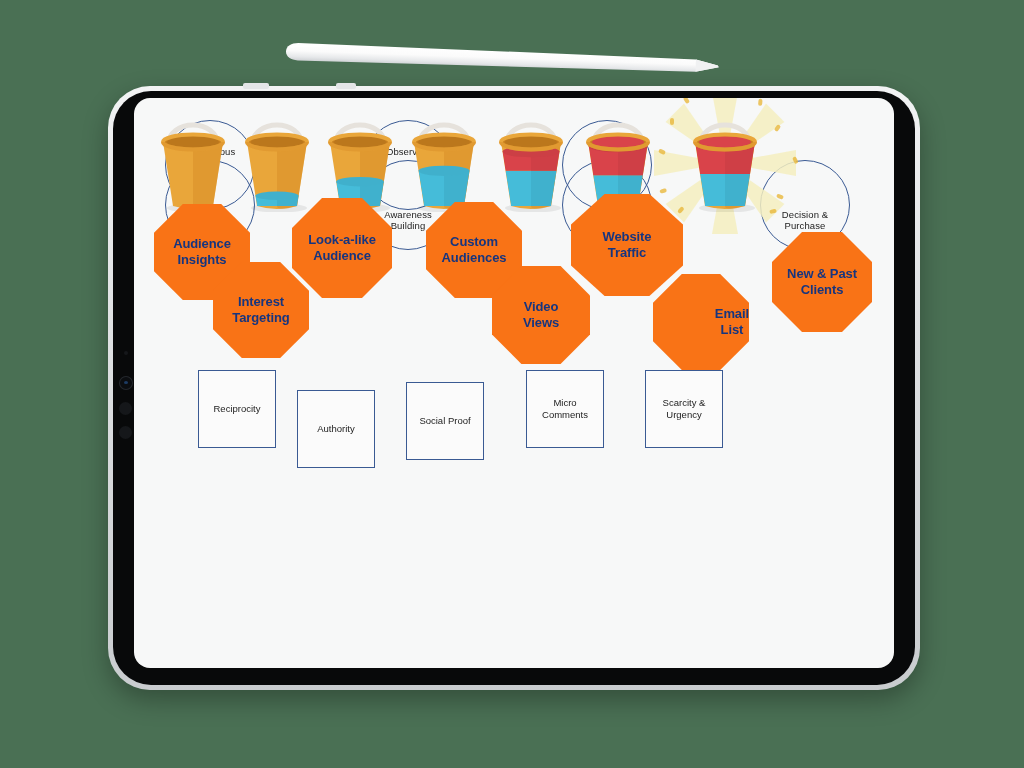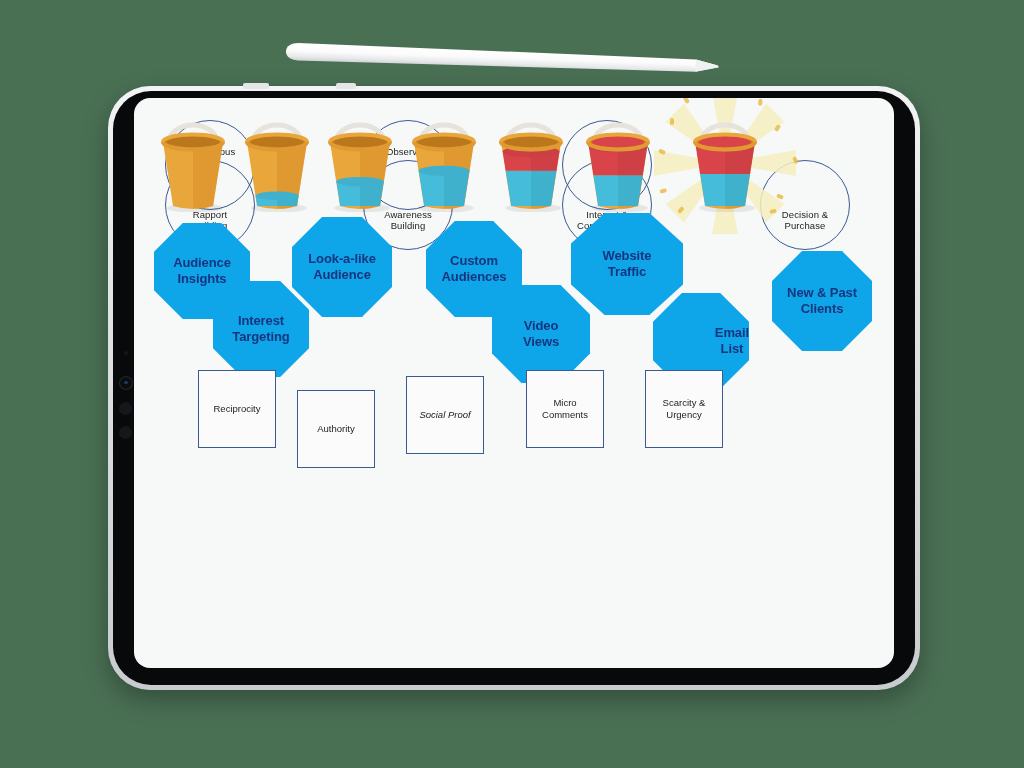--- a/index.html
+++ b/index.html
@@ -129,26 +129,25 @@
     width: 150px;
     height: 150px;
     left: -39px;
     top: -28px;
     pointer-events: none;
   }
 
   
   .octagon {
     position: absolute;
-    background: #0ea5e9;
+    background: #f97316;
     clip-path: polygon(30% 0%, 70% 0%, 100% 30%, 100% 70%, 70% 100%, 30% 100%, 0% 70%, 0% 30%);
     display: flex;
     align-items: center;
     justify-content: center;
-    margin-top: 19px;
   }
   .octagon-label {
     font-size: 13px;
     font-weight: bold;
     color: #16357f;
     text-align: center;
     line-height: 1.22;
     white-space: pre-line;
     letter-spacing: -0.1px;
   }
@@ -456,21 +455,21 @@
           <span class="octagon-label">New &amp; Past
 Clients</span>
         </div>
 
         <div class="princ-box" style="left:18px; top:272px;margin-left:46px;">
           <span class="princ-label">Reciprocity</span>
         </div>
         <div class="princ-box" style="left:163px; top:272px;margin-top:20px;">
           <span class="princ-label">Authority</span>
         </div>
-        <div class="princ-box" style="left:272px; top:278px;font-style:italic;">
+        <div class="princ-box" style="left:272px; top:284px;">
           <span class="princ-label">Social Proof</span>
         </div>
         <div class="princ-box" style="left:392px; top:272px;">
           <span class="princ-label">Micro
 Comments</span>
         </div>
         <div class="princ-box" style="left:511px; top:272px;align-items:center;">
           <span class="princ-label">Scarcity &amp;
 Urgency</span>
         </div>

